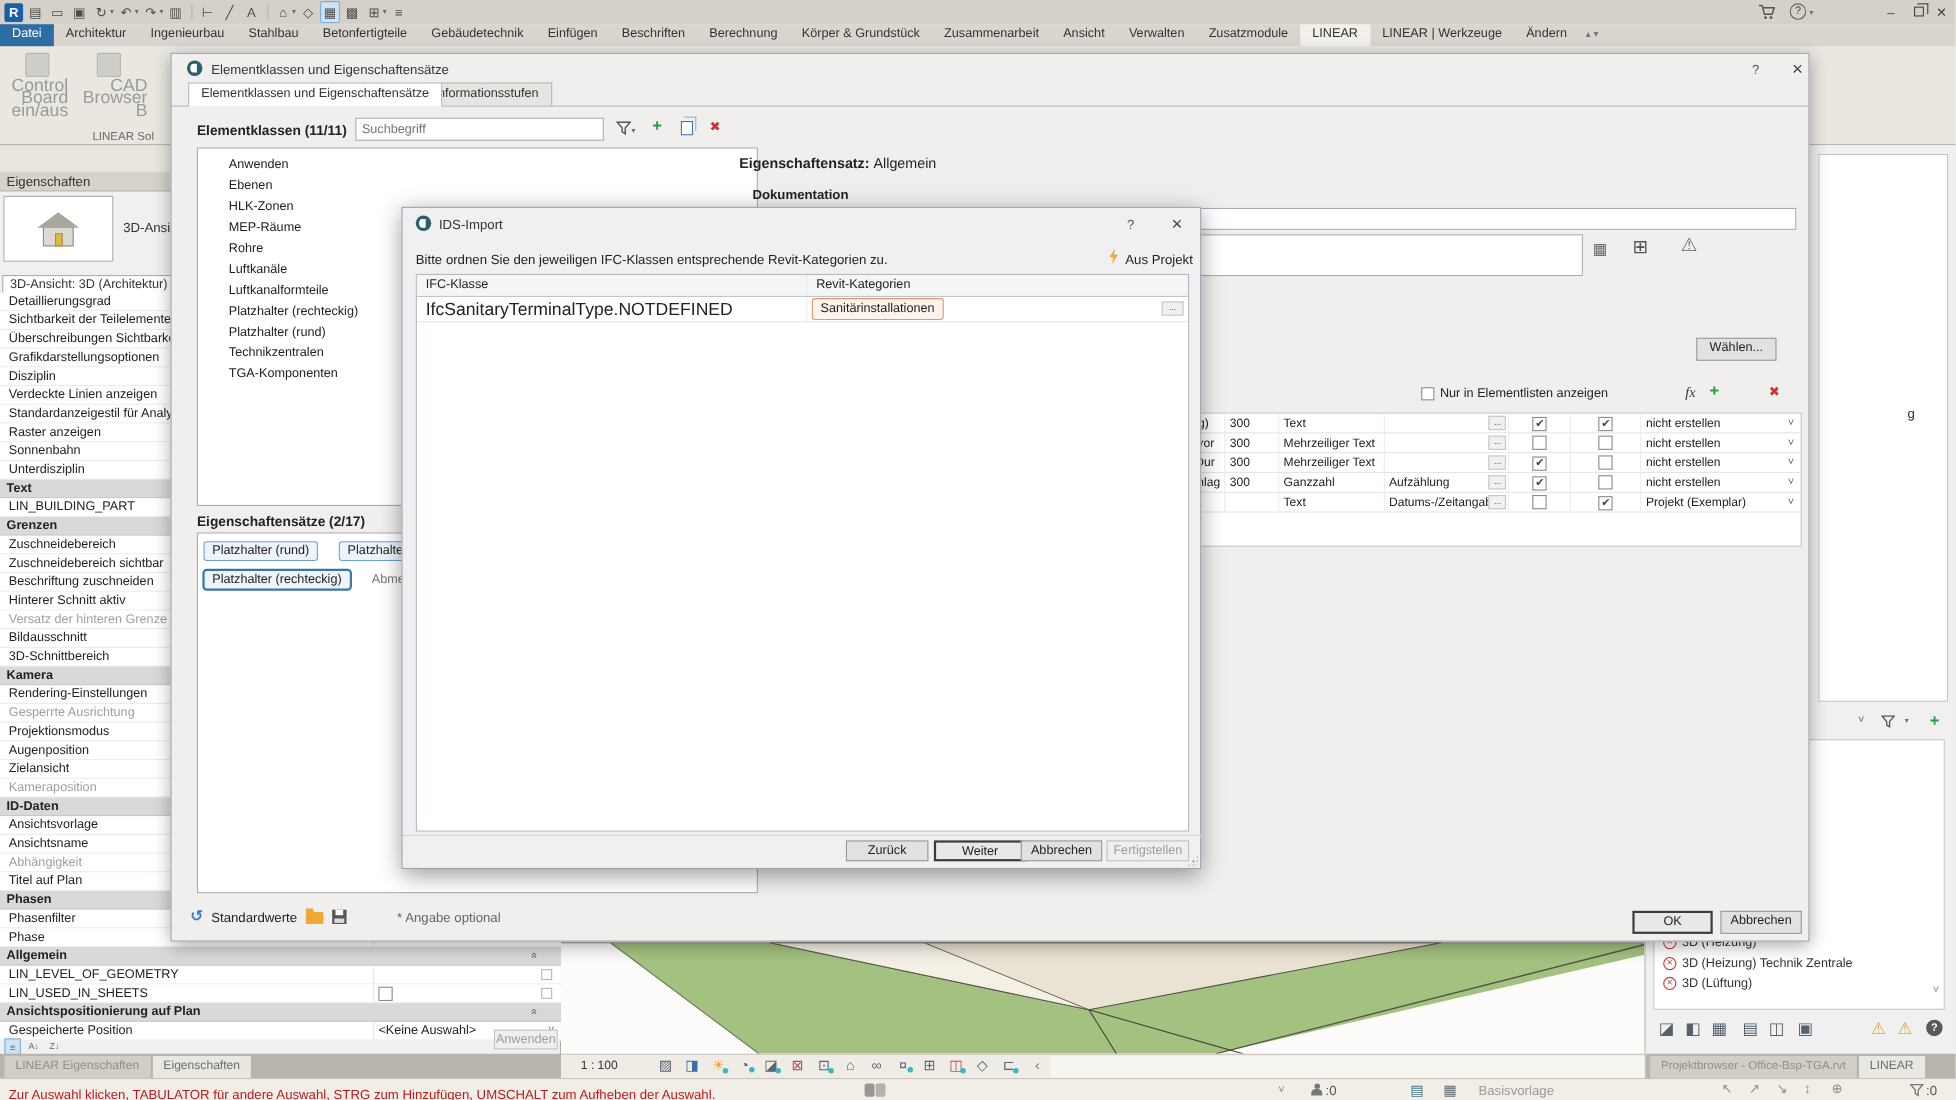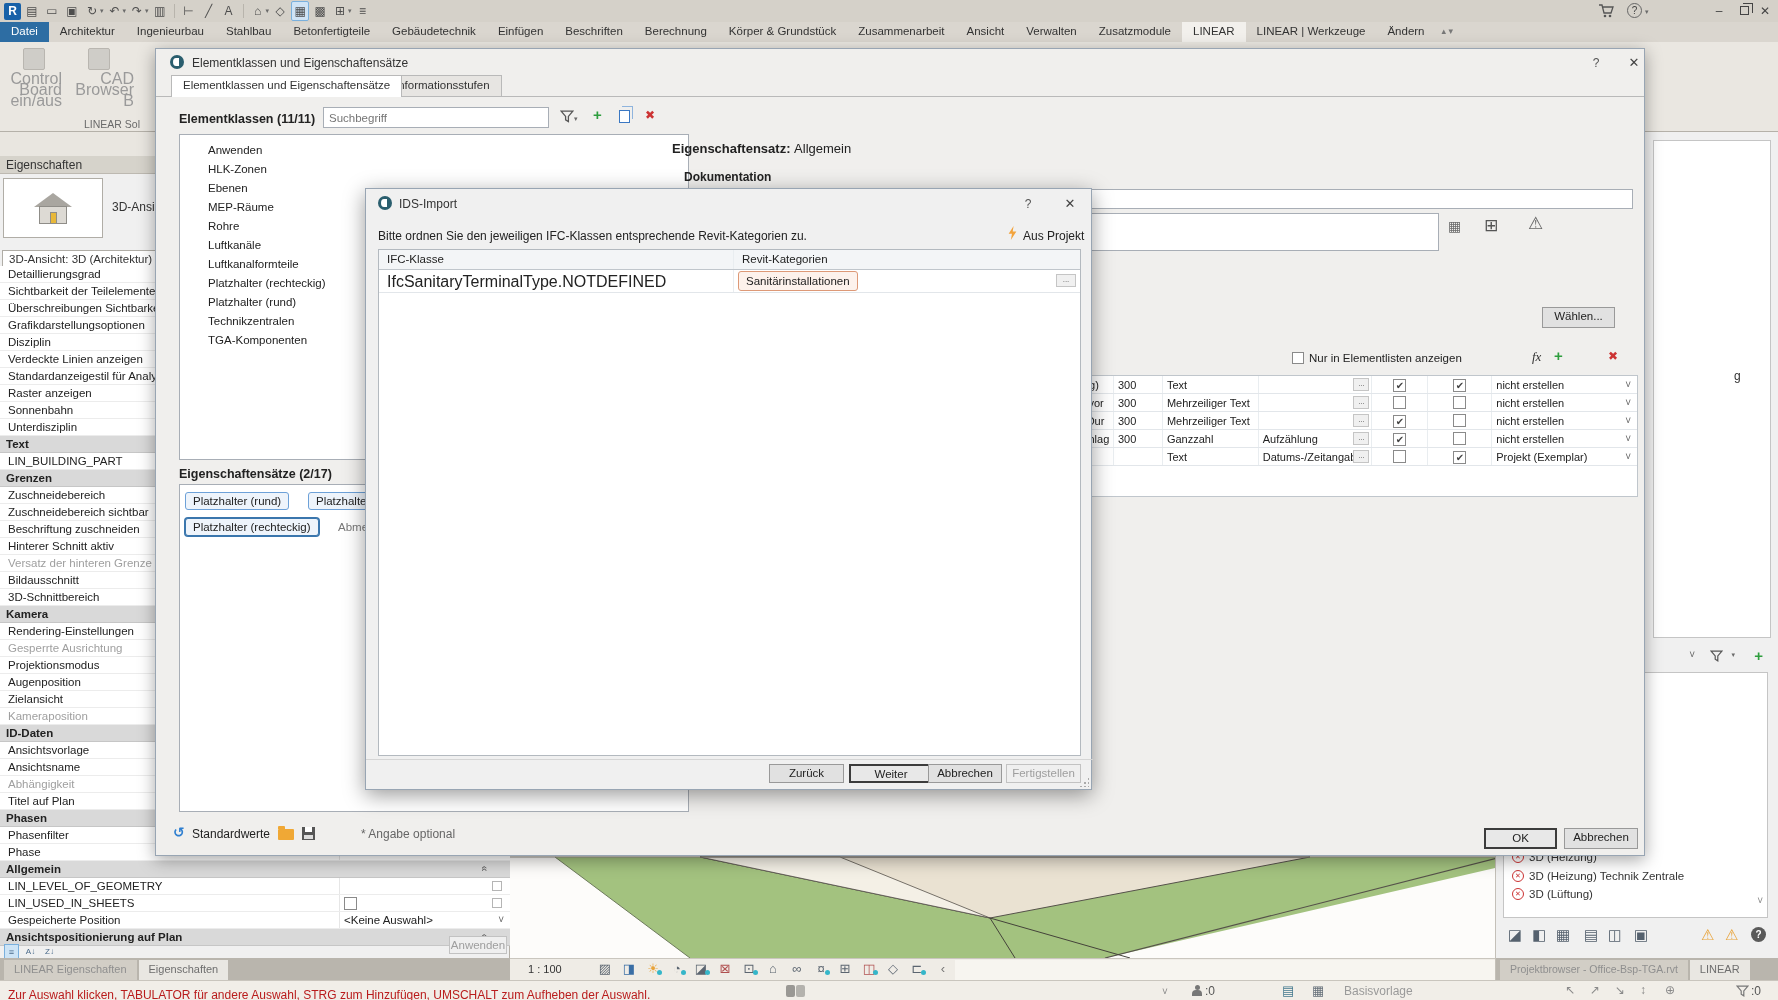--- a/index.html
+++ b/index.html
@@ -325,28 +325,28 @@
         </div>
       <div class="pr">
           <span class="pl">LIN_LEVEL_OF_GEOMETRY</span>
           <span class="minibox"></span>
         </div>
       <div class="pr">
           <span class="pl">LIN_USED_IN_SHEETS</span>
           <span class="cb" style="margin-left:4px"></span>
           <span class="minibox"></span>
         </div>
+      <div class="pr g">
+          <span class="pl">Ansichtspositionierung auf Plan</span>
+          <span class="chev">«</span>
+        </div>
       <div class="pr">
           <span class="pl">Gespeicherte Position</span>
           <span style="margin-left:4px;font-size:11.5px">&lt;Keine Auswahl&gt;</span>
           <span class="pcaret">˅</span>
-        </div>
-      <div class="pr g">
-          <span class="pl">Ansichtspositionierung auf Plan</span>
-          <span class="chev">«</span>
         </div>
     </div>
     <div class="sortrow">
       <span class="sico on" style="left:4px">≡</span>
       <span class="sico" style="left:23px;font-size:8px">A↓</span>
       <span class="sico" style="left:42px;font-size:8px">Z↓</span>
     </div>
     <div class="r btn dis" style="left:449px;top:780px;width:58px;height:18px">Anwenden</div>
     <div class="ptabs">
       <span class="ptab">LINEAR Eigenschaften</span>
@@ -453,22 +453,22 @@
       <svg class="r" style="left:404px;top:13px" width="14" height="14" viewBox="0 0 12 12">
           <path d="M1 1h10L7.2 5.5V10L4.8 8.5v-3z" fill="none" stroke="#555" stroke-width="1.1"></path>
         </svg>
       <span class="r qc" style="left:421px;top:18px">▾</span>
       <span class="r greenplus" style="left:437px;top:9px">+</span>
       <span class="icopy" style="left:463px;top:13px"></span>
       <span class="r redx" style="left:489px;top:11px">✖</span>
       <div class="whitebox" style="left:23px;top:37px;width:510px;height:326px">
         <div style="padding-top:6px">
           <div class="litem">Anwenden</div>
+          <div class="litem">Ebenen</div>
           <div class="litem">HLK-Zonen</div>
-          <div class="litem">Ebenen</div>
           <div class="litem">MEP-Räume</div>
           <div class="litem">Rohre</div>
           <div class="litem">Luftkanäle</div>
           <div class="litem">Luftkanalformteile</div>
           <div class="litem">Platzhalter (rechteckig)</div>
           <div class="litem">Platzhalter (rund)</div>
           <div class="litem">Technikzentralen</div>
           <div class="litem">TGA-Komponenten</div>
         </div>
       </div>

